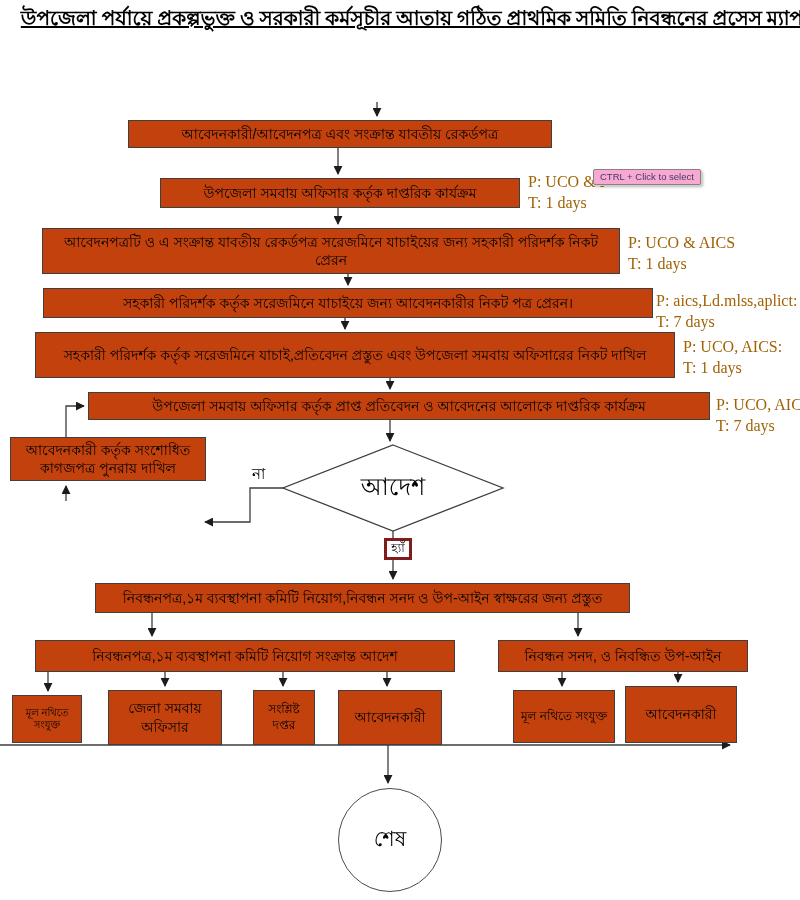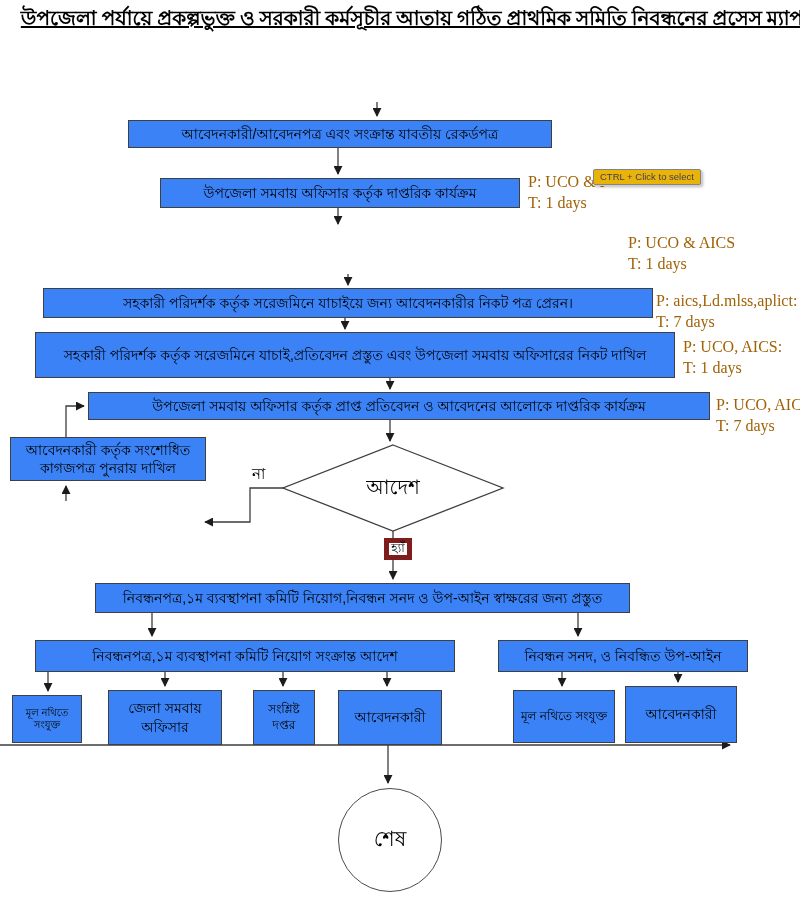--- a/index.html
+++ b/index.html
@@ -1,34 +1,34 @@
 <!DOCTYPE html>
 <html><head>
 <meta charset="utf-8">
 <style>
   html,body{margin:0;padding:0;background:#fff;}
   .stage{position:relative;width:800px;height:900px;background:#ffffff;overflow:hidden;
          font-family:"Liberation Sans", sans-serif;color:#000;}
   .stage svg{position:absolute;left:0;top:0;}
   .title{position:absolute;left:12px;top:3px;width:100%;text-align:center;
          font-size:20px;font-weight:bold;text-decoration:underline;font-family:Liberation Serif, serif;}
-  .box{position:absolute;box-sizing:border-box;border:1.4px solid #3f3f3f;background:#3b82f6;
+  .box{position:absolute;box-sizing:border-box;border:1.4px solid #3f3f3f;background:#c2410c;
        display:flex;align-items:center;justify-content:center;text-align:center;
        font-size:14px;line-height:1.3;padding:1px 5px;}
   .circle{position:absolute;box-sizing:border-box;border:1.2px solid #4a4a4a;border-radius:50%;
           background:#fff;display:flex;align-items:center;justify-content:center;font-size:21px;}
   .dtext{position:absolute;display:flex;align-items:center;justify-content:center;
-         font-size:20px;text-align:right;}
+         font-size:24px;text-align:right;}
   .ann{position:absolute;font-family:"Liberation Serif", serif;font-size:16px;line-height:1.32;color:#a16207;white-space:nowrap;}
   .ann span{display:block;}
   .freelabel{position:absolute;font-size:15px;}
-  .yesbadge{position:absolute;box-sizing:border-box;border:5px solid #7f1d1d;background:#fff;
+  .yesbadge{position:absolute;box-sizing:border-box;border:3px solid #7f1d1d;background:#fff;
             font-size:12px;display:flex;align-items:center;justify-content:center;}
   .tooltip{position:absolute;left:593px;top:169px;box-sizing:border-box;
-           background:#eab308;border:1px solid #848484;border-radius:2px;
+           background:#f9a8d4;border:1px solid #848484;border-radius:2px;
            padding:1px 6px 2px 6px;font-size:9.5px;color:#3d3e58;white-space:nowrap;
            box-shadow:1px 1px 0 #cfcfc6, 2px 2px 3px rgba(0,0,0,.28);}
   .small{font-size:10px;line-height:1.25;}
   .mid{font-size:12px;}
 </style>
 </head>
 <body>
 
 <div class="stage">
 
@@ -69,20 +69,21 @@
 
   <div class="box" style="left:128px;top:120px;width:424px;height:28px">আবেদনকারী/আবেদনপত্র এবং সংক্রান্ত যাবতীয় রেকর্ডপত্র</div>
 
   <div class="box" style="left:160px;top:178px;width:360px;height:30px">উপজেলা সমবায় অফিসার কর্তৃক দাপ্তরিক কার্যক্রম</div>
   <div class="ann" style="left:528px;top:171px">
     <span>P: UCO &amp; I</span>
     <span>T: 1 days</span>
   </div>
   <div class="tooltip">CTRL + Click to select</div>
 
+  <div class="box" style="left:42px;top:228px;width:578px;height:46px">আবেদনপত্রটি ও এ সংক্রান্ত যাবতীয় রেকর্ডপত্র সরেজমিনে যাচাইয়ের জন্য সহকারী পরিদর্শক নিকট প্রেরন</div>
   <div class="ann" style="left:628px;top:232px">
     <span>P: UCO &amp; AICS</span>
     <span>T: 1 days</span>
   </div>
 
   <div class="box" style="left:43px;top:288px;width:610px;height:30px">সহকারী পরিদর্শক কর্তৃক সরেজমিনে যাচাইয়ে জন্য আবেদনকারীর নিকট পত্র প্রেরন।</div>
   <div class="ann" style="left:656px;top:290px">
     <span>P: aics,Ld.mlss,aplict:</span>
     <span>T: 7 days</span>
   </div>

